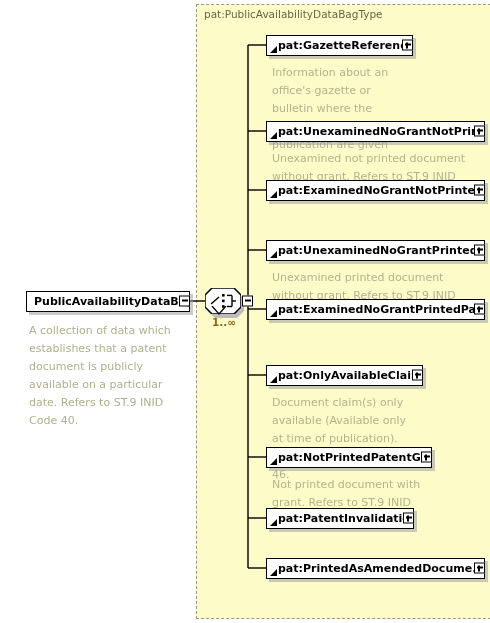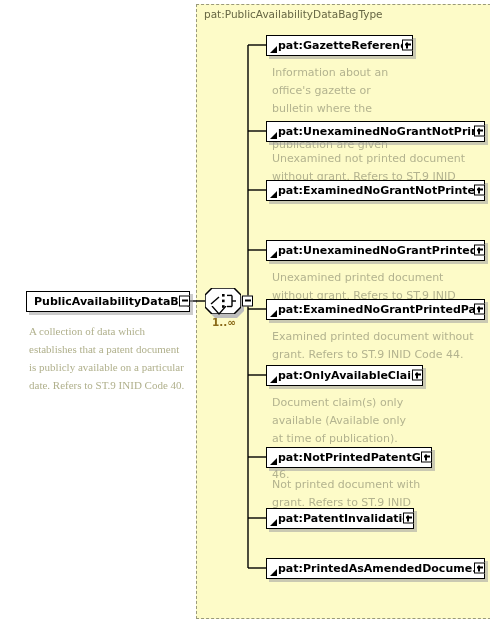--- a/index.html
+++ b/index.html
@@ -77,21 +77,21 @@
   .toggle.plus::after{top:1.5px;bottom:1.5px;left:3.4px;width:1.4px;}
 
   
   .desc{
     position:absolute;
     font-size:11px;
     line-height:18px;
     color:#b3b38f;
     white-space:pre-line;
   }
-  .desc.left{color:#b0b08c;font-family:Liberation Serif, serif;}
+  .desc.left{color:#b0b08c;}
 
   
   .mg{
     position:absolute;
     left:193px;top:288px;
     width:36px;height:26px;
   }
   .mg-shadow{
     position:absolute;left:3px;top:4px;width:36px;height:26px;
     background:#bdbdbd;
@@ -203,21 +203,20 @@
   <div class="toggle plus" style="left:462px;top:250px;"></div>
   <div class="desc" style="left:260px;top:269px;width:215px;">Unexamined printed document without grant. Refers to ST.9 INID Code 59.</div>
 
   <div class="node ref" style="left:254px;top:299px;width:219px;">
     <svg class="refarrow" viewBox="0 0 8 8">
       <polygon points="0,8 8,8 8,0" fill="#000"></polygon>
     </svg>
     <span class="label">pat:ExaminedNoGrantPrintedPat...</span>
   </div>
   <div class="toggle plus" style="left:462px;top:309px;"></div>
-  <div class="desc" style="left:260px;top:328px;width:215px;">Examined printed document without grant. Refers to ST.9 INID Code 44.</div>
 
   <div class="node ref" style="left:254px;top:365px;width:157px;">
     <svg class="refarrow" viewBox="0 0 8 8">
       <polygon points="0,8 8,8 8,0" fill="#000"></polygon>
     </svg>
     <span class="label">pat:OnlyAvailableClaims</span>
   </div>
   <div class="toggle plus" style="left:400px;top:375px;"></div>
   <div class="desc" style="left:260px;top:394px;width:148px;">Document claim(s) only available (Available only at time of publication). Refers to ST.9 INID Code 46.</div>
 

